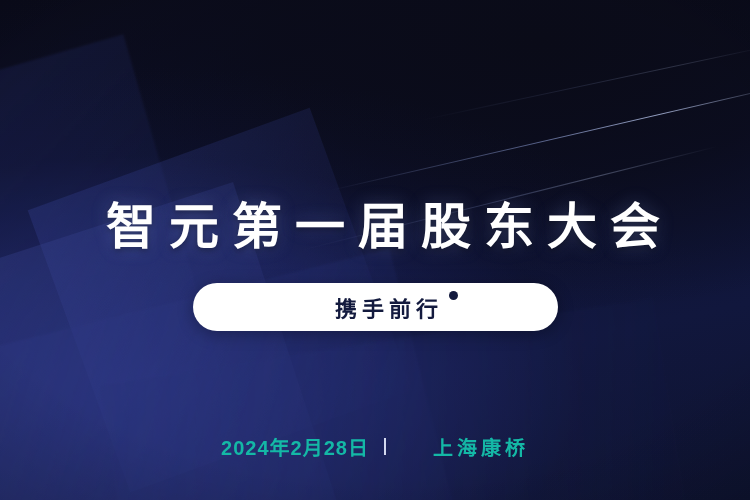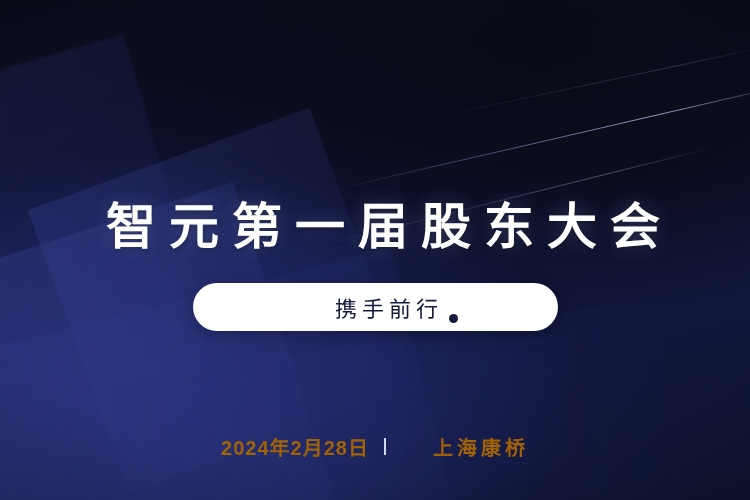--- a/index.html
+++ b/index.html
@@ -133,44 +133,44 @@
     border-radius: 24px;
     background: #ffffff;
     display: flex;
     align-items: center;
     justify-content: center;
     box-shadow: 0 3px 16px rgba(0,0,0,0.30);
   }
   .pill-text {
     color: #131a3e;
     font-size: 22px;
-    font-weight: normal;
+    font-weight: bold;
     letter-spacing: 5px;
     text-indent: 5px;
     white-space: nowrap;
     display: flex;
-    align-items: flex-end;
+    align-items: flex-start;
     margin-left: 48px;
   }
   .pill-dot {
     display: inline-block;
     width: 9px;
     height: 9px;
     border-radius: 50%;
     background: #131a3e;
     margin: 0 11px 0 6px;
     flex: none;
   }
 
   .footer {
     position: absolute;
     left: 0; right: 0;
     top: 432px;
     text-align: center;
-    color: #a16207;
+    color: #14b8a6;
     font-size: 20px;
     font-weight: bold;
     letter-spacing: 1.5px;
     white-space: nowrap;
     display: flex;
     align-items: center;
     justify-content: center;
   }
   .footer-date { letter-spacing: 1px; }
   .footer-sep {

